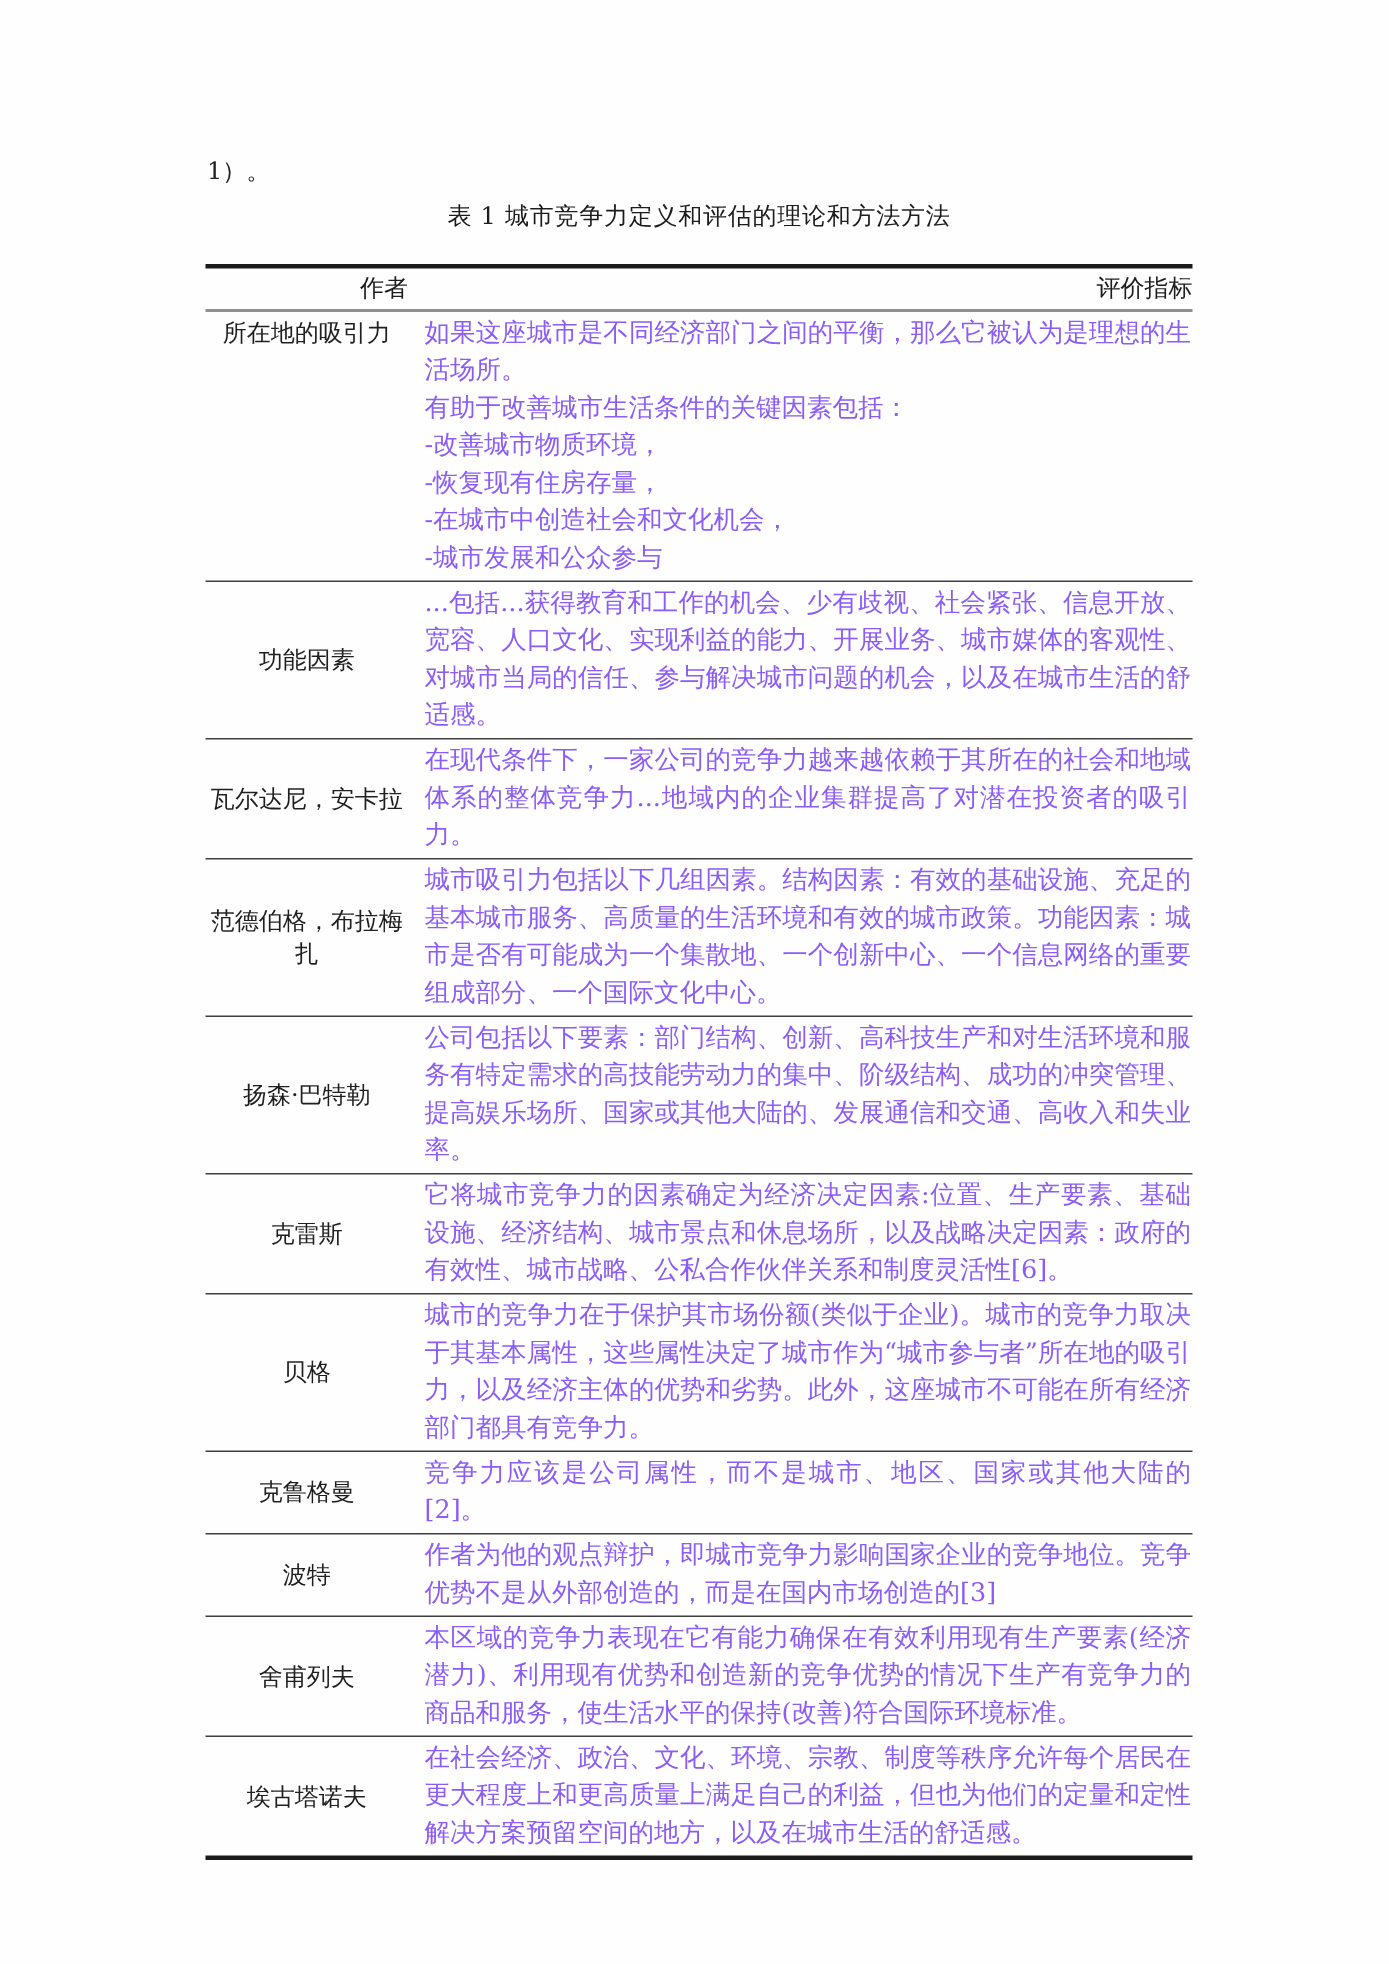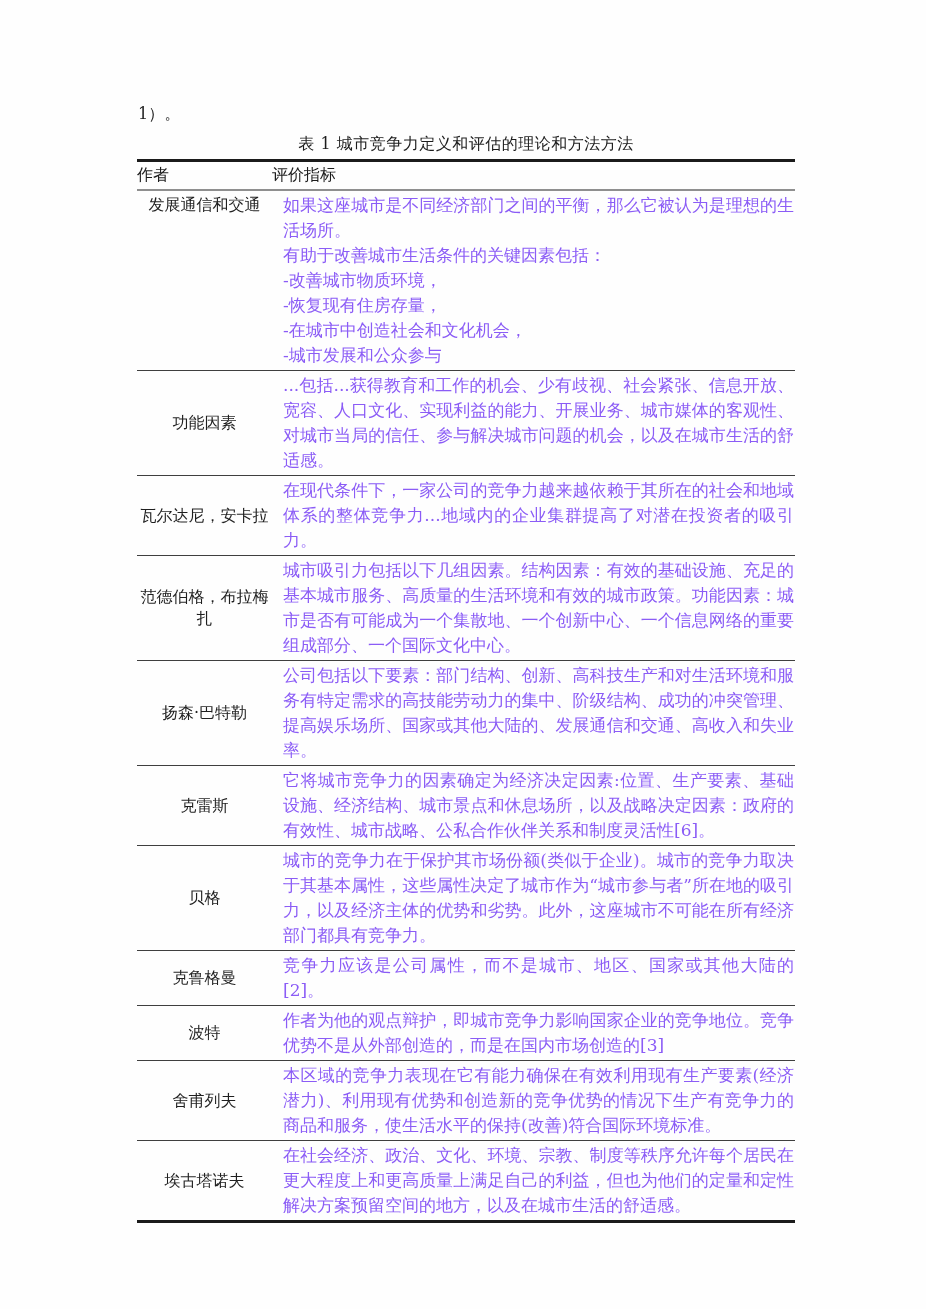--- a/index.html
+++ b/index.html
@@ -12,38 +12,38 @@
   }
   .page { position: relative; width: 926px; height: 1309px; overflow: hidden; background: #fefefe; }
   .intro {
     position: absolute; left: 138px; top: 103px;
     font-size: 16px; line-height: 22px;
   }
   .table-wrap { position: absolute; left: 137px; top: 133px; width: 658px; }
   .table-title {
     text-align: center;
     font-size: 16px; line-height: 21px;
-    margin-bottom: 5px;
+    margin-bottom: 22px;
     letter-spacing: 0.5px;
     color: #1c1c1c;
   }
   table.def-table {
     border-collapse: collapse;
     table-layout: fixed;
     width: 658px;
     border-top: 3px solid #1b1b1b;
     border-bottom: 3px solid #1b1b1b;
   }
   table.def-table thead tr { border-bottom: 2px solid #8f8f8f; }
   table.def-table th {
     font-weight: normal;
     font-size: 16px;
     height: 25px;
     padding: 1px 0;
-    text-align: left;
+    text-align: right;
     color: #1c1c1c;
   }
   th.author-col { width: 135px; }
   tbody tr { border-bottom: 1.5px solid #3f3f3f; }
   tbody tr:last-child { border-bottom: none; }
   td.author {
     text-align: center;
     vertical-align: middle;
     font-size: 16px;
     line-height: 22px;
@@ -74,21 +74,21 @@
 
     <table class="def-table">
       <thead>
         <tr>
           <th class="author-col">作者</th>
           <th>评价指标</th>
         </tr>
       </thead>
       <tbody>
   <tr>
-    <td class="author">发展通信和交通</td>
+    <td class="author">所在地的吸引力</td>
     <td class="indicator">如果这座城市是不同经济部门之间的平衡，那么它被认为是理想的生活场所。
 有助于改善城市生活条件的关键因素包括：
 -改善城市物质环境，
 -恢复现有住房存量，
 -在城市中创造社会和文化机会，
 -城市发展和公众参与</td>
   </tr>
 
   <tr>
     <td class="author">功能因素</td>

